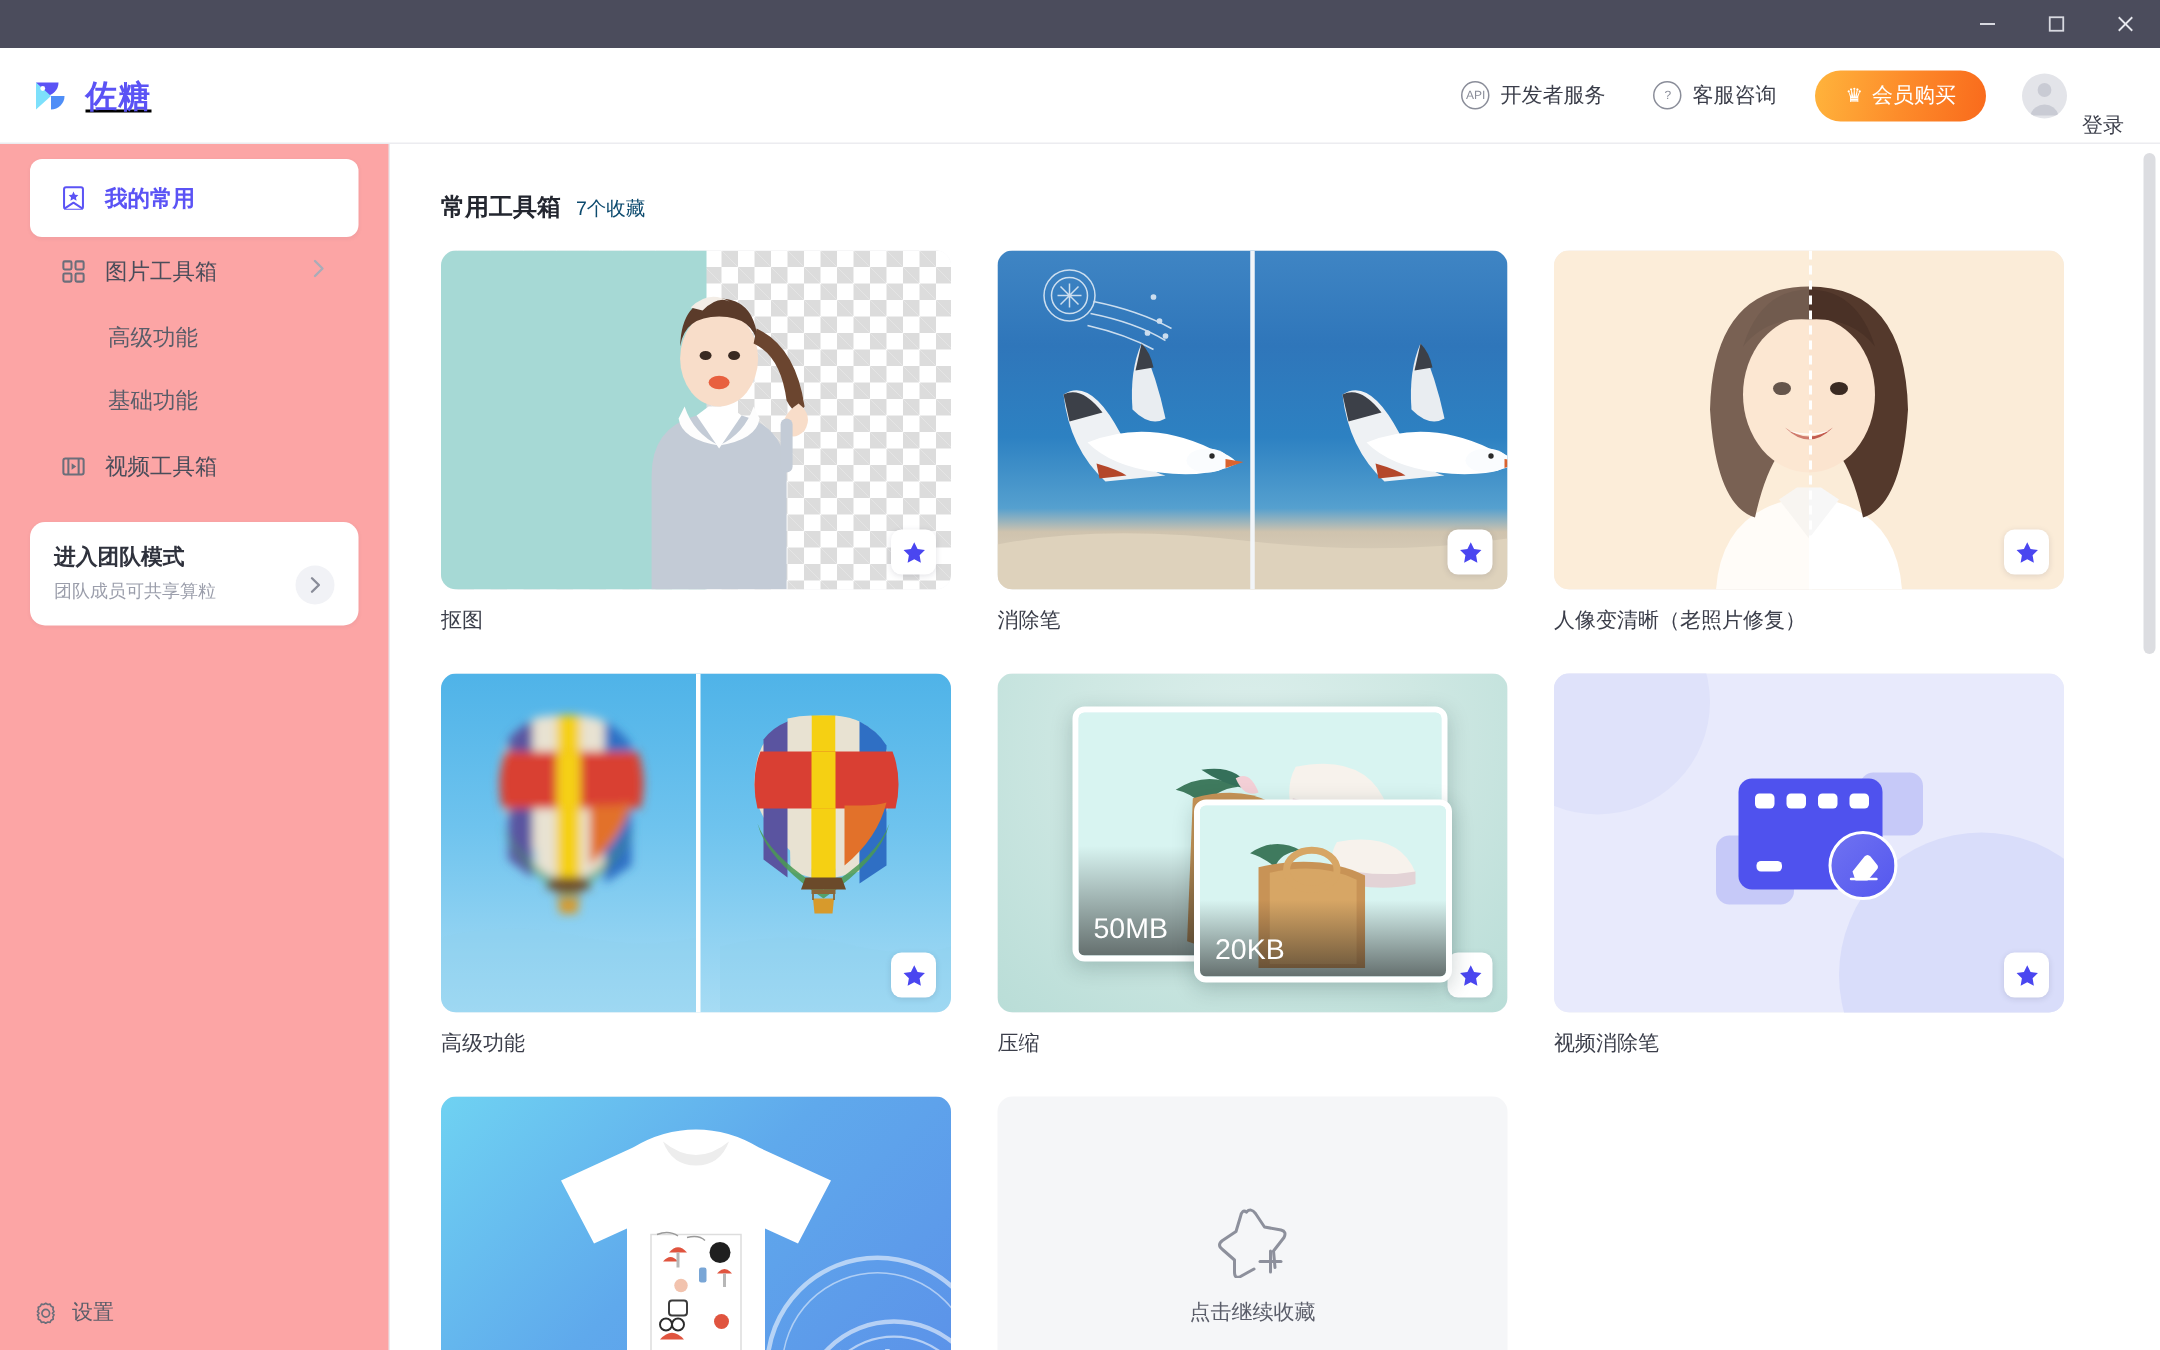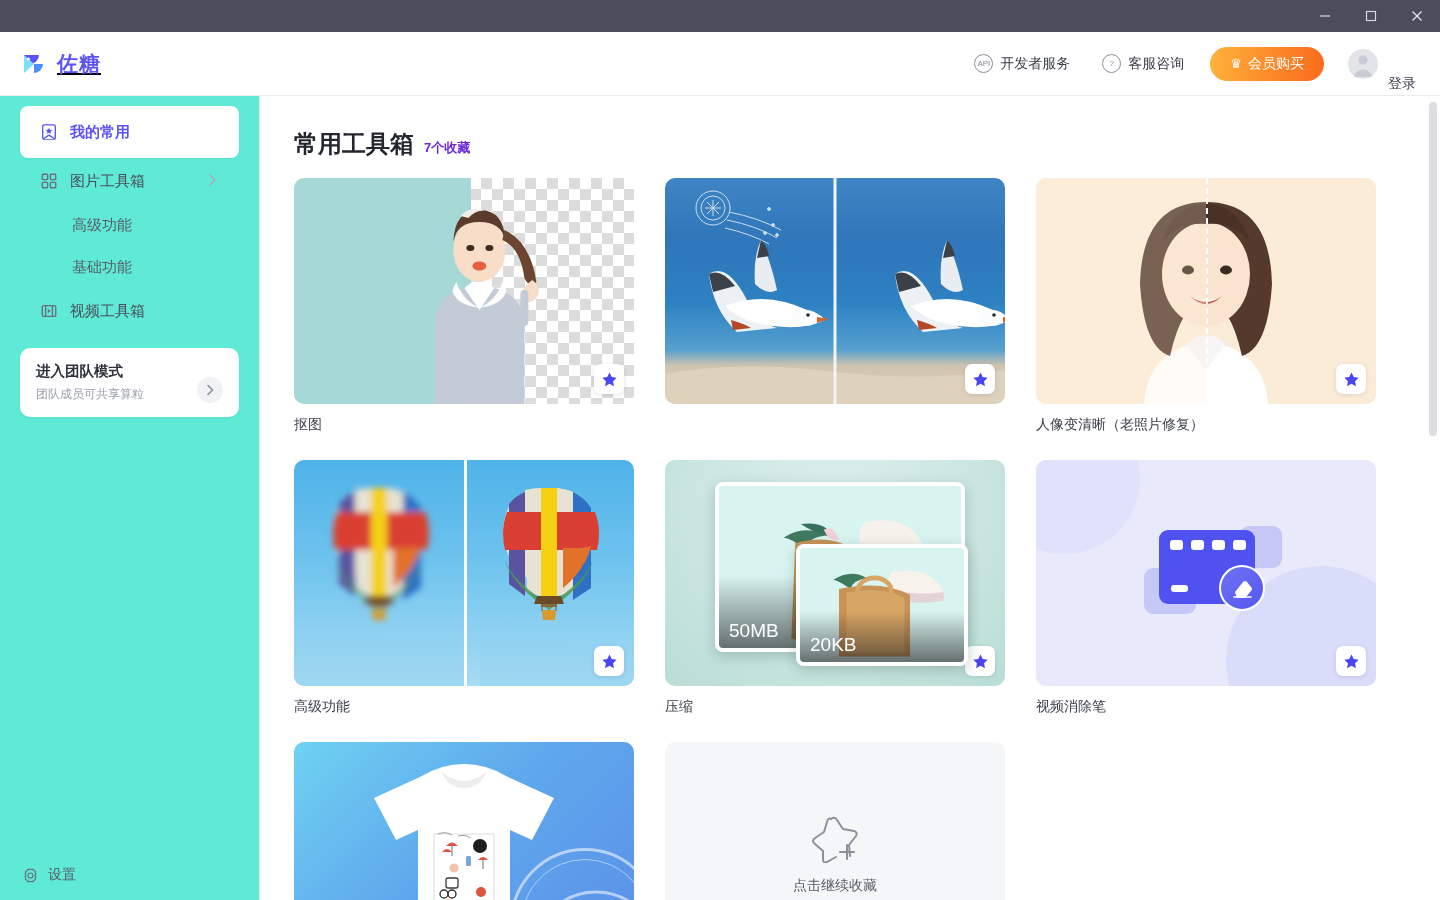--- a/index.html
+++ b/index.html
@@ -73,21 +73,21 @@
   }
   .avatar svg { display:block; }
   .login-text { font-size: 14px; color: #3b3e4a; margin-top: 40px; }
 
   
   .body-wrap { display: flex; height: 804px; width: 100%; }
 
   
   .sidebar {
     width: 260px; min-width: 260px; height: 100%;
-    background: #5eead4;
+    background: #fca5a5;
     border-right: 1px solid #e9eaee;
     display: flex; flex-direction: column;
     padding-top: 10px;
     position: relative;
   }
   .nav-item {
     height: 46px; margin: 0 20px; border-radius: 8px;
     display: flex; align-items: center; gap: 12px;
     padding: 0 20px; font-size: 15px; color: #4a4d5a;
     cursor: pointer;
@@ -123,22 +123,22 @@
   }
 
   
   .main {
     flex: 1; height: 100%;
     background: #ffffff;
     overflow: hidden; position: relative;
     padding: 32px 0 0 34px;
   }
   .page-head { display: flex; align-items: baseline; gap: 10px; margin-bottom: 18px; }
-  .page-title { font-size: 24px; font-weight: bold; color: #23262f; }
-  .page-count { font-size: 13px; color: #6d28d9; font-weight: bold; }
+  .page-title { font-size: 16px; font-weight: bold; color: #23262f; }
+  .page-count { font-size: 13px; color: #0c4a6e; }
 
   .grid {
     display: grid;
     grid-template-columns: repeat(3, 340px);
     column-gap: 31px;
     row-gap: 12px;
   }
   .card { width: 340px; cursor: pointer; }
   .thumb {
     width: 340px; height: 226px; border-radius: 10px;
@@ -477,20 +477,21 @@
               <circle cx="143" cy="137" r="1.8" fill="#2a2a2a"></circle>
               <path d="M66 142 q14 4 20 8 l-18 2 z" fill="#b4472a"></path>
             </g>
           </svg>
           <div class="fav-badge">
             <svg width="17" height="17" viewBox="0 0 20 20">
               <path d="M10 1.8 L12.6 7.1 L18.4 7.9 L14.2 12 L15.2 17.8 L10 15.1 L4.8 17.8 L5.8 12 L1.6 7.9 L7.4 7.1 Z" fill="#4a46f0"></path>
             </svg>
           </div>
         </div>
+        <div class="card-label">消除笔</div>
       </div>
 
       <div class="card">
         <div class="thumb">
           <div class="portrait-bg"></div>
           <svg viewBox="0 0 340 226" style="position:absolute;inset:0;width:100%;height:100%">
             <path d="M108 226 q4 -56 62 -62 q58 6 62 62 z" fill="#ffffff"></path>
             <path d="M150 166 l20 26 l20 -26 l-12 -8 h-16 z" fill="#f7f7f7"></path>
             <path d="M104 106 q2 -82 66 -82 q64 0 66 82 q-4 64 -30 72 q-12 -54 -36 -56 q-24 2 -36 56 q-26 -8 -30 -72 z" fill="#54392c"></path>
             <ellipse cx="170" cy="96" rx="44" ry="52" fill="#fbe4cf"></ellipse>

